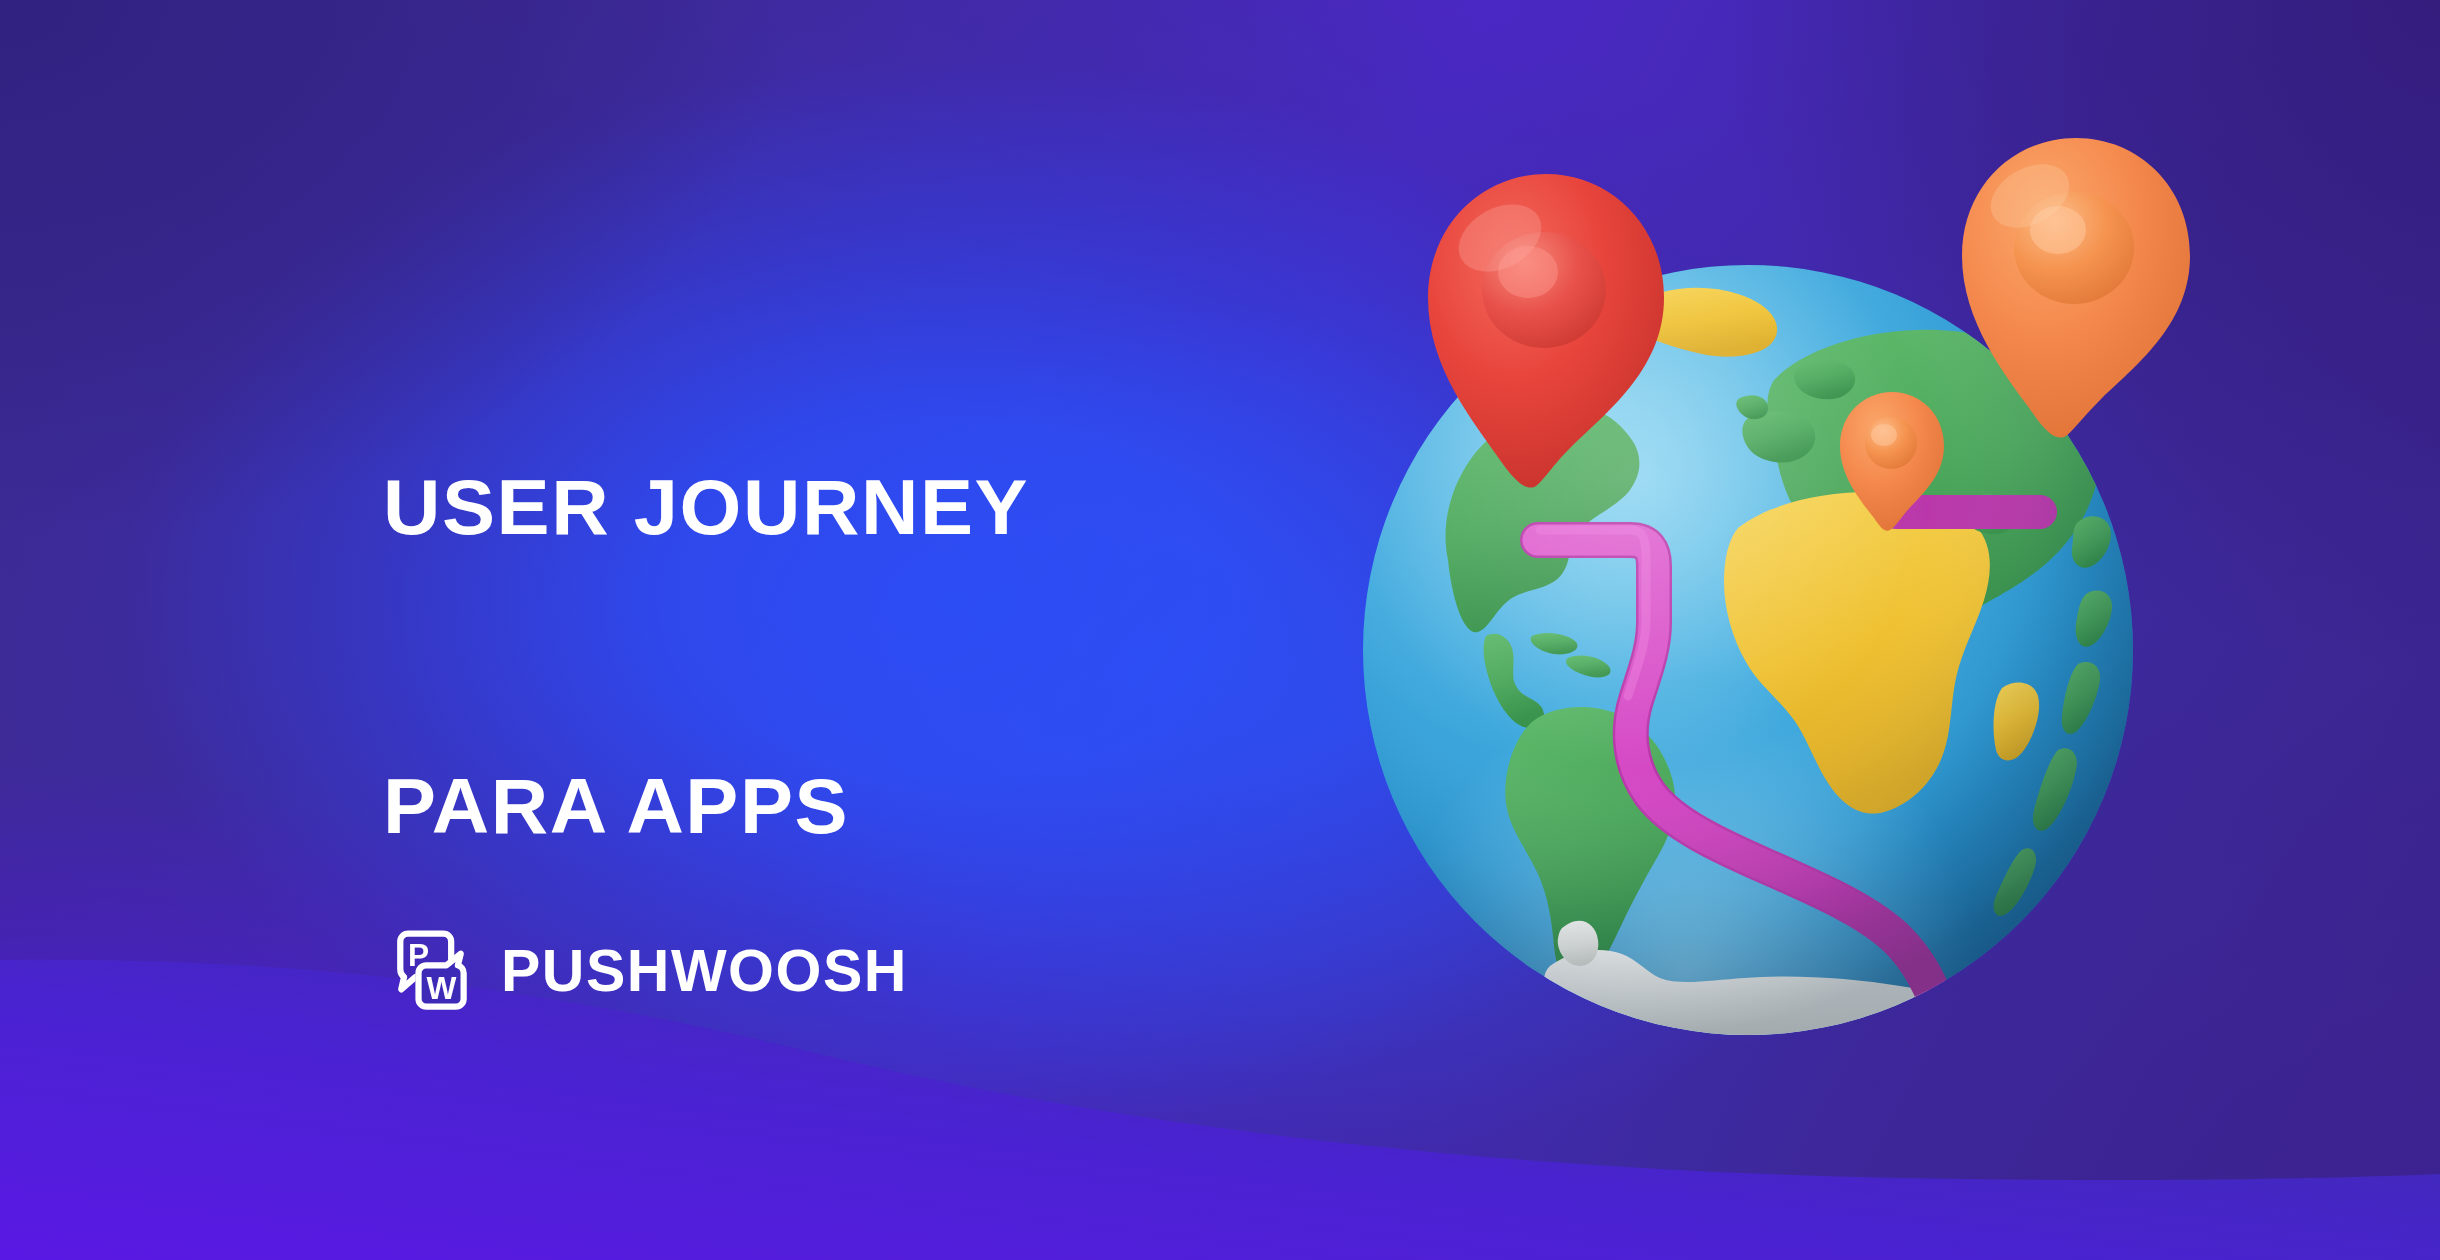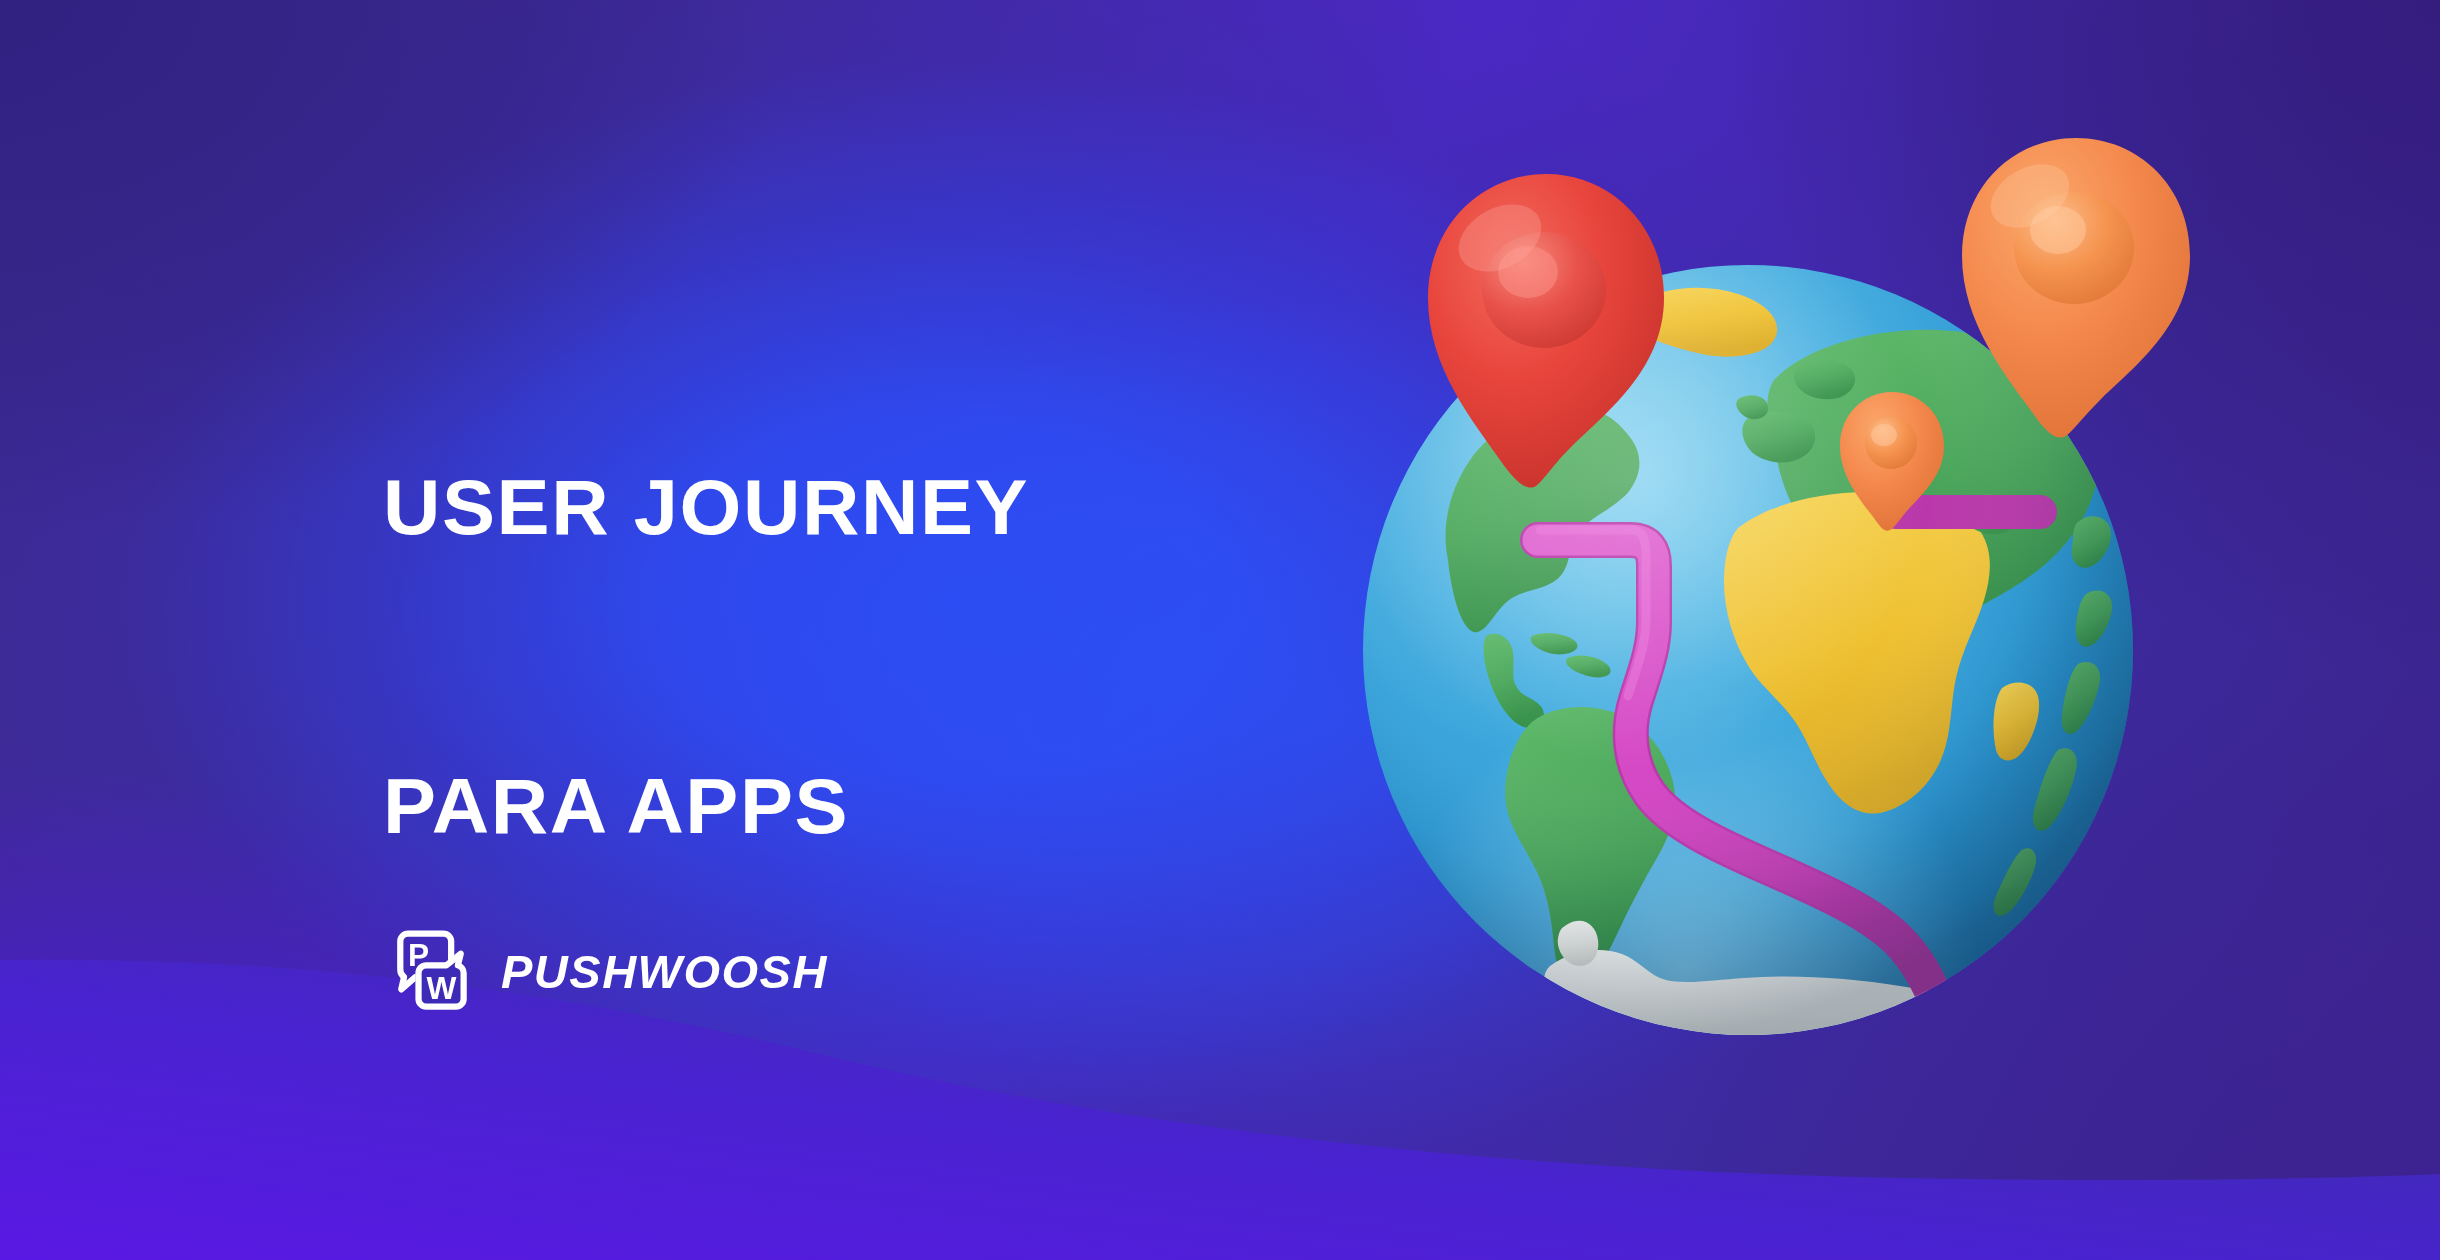--- a/index.html
+++ b/index.html
@@ -123,22 +123,21 @@
     top: 925px;
     display: flex;
     align-items: center;
     gap: 22px;
   }
   .logo-mark { width: 96px; height: 96px; display: block; }
   .logo-word {
     color: #ffffff;
     font-family: "Liberation Sans", sans-serif;
     font-weight: bold;
-    font-style: italic;
-    font-size: 47px;
+    font-size: 59px;
     letter-spacing: 1.5px;
     line-height: 1;
     white-space: pre;
     transform: translateY(-2px);
   }
 
   
   .globe-wrap {
     position: absolute;
     left: 1300px;

